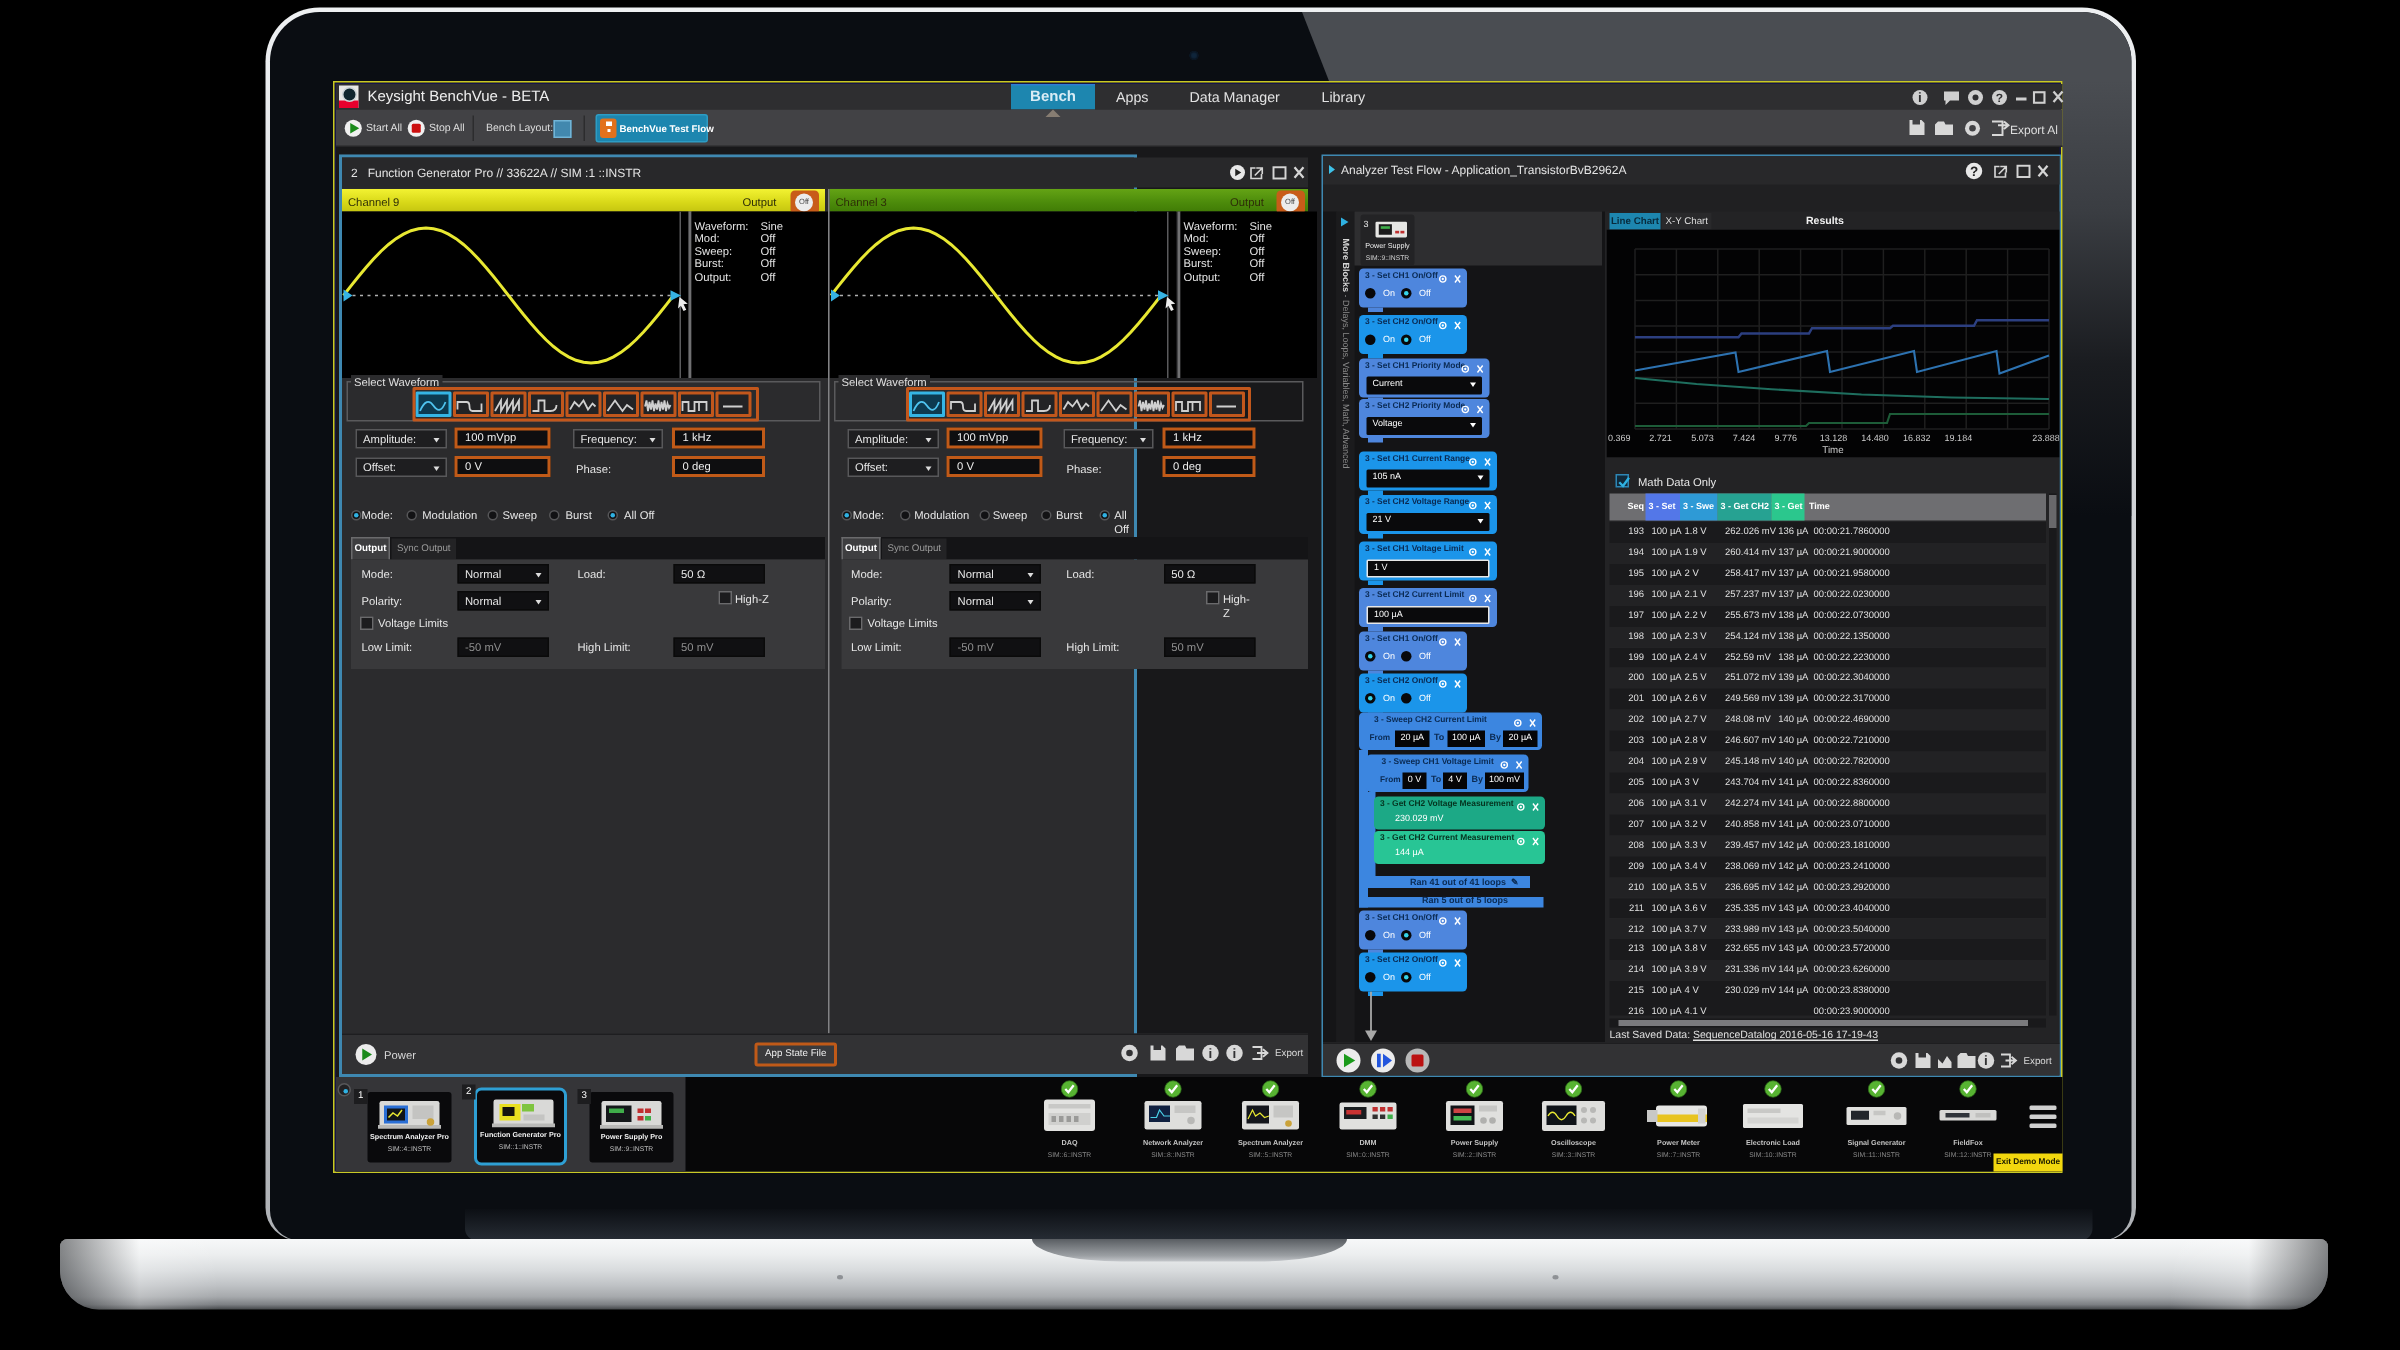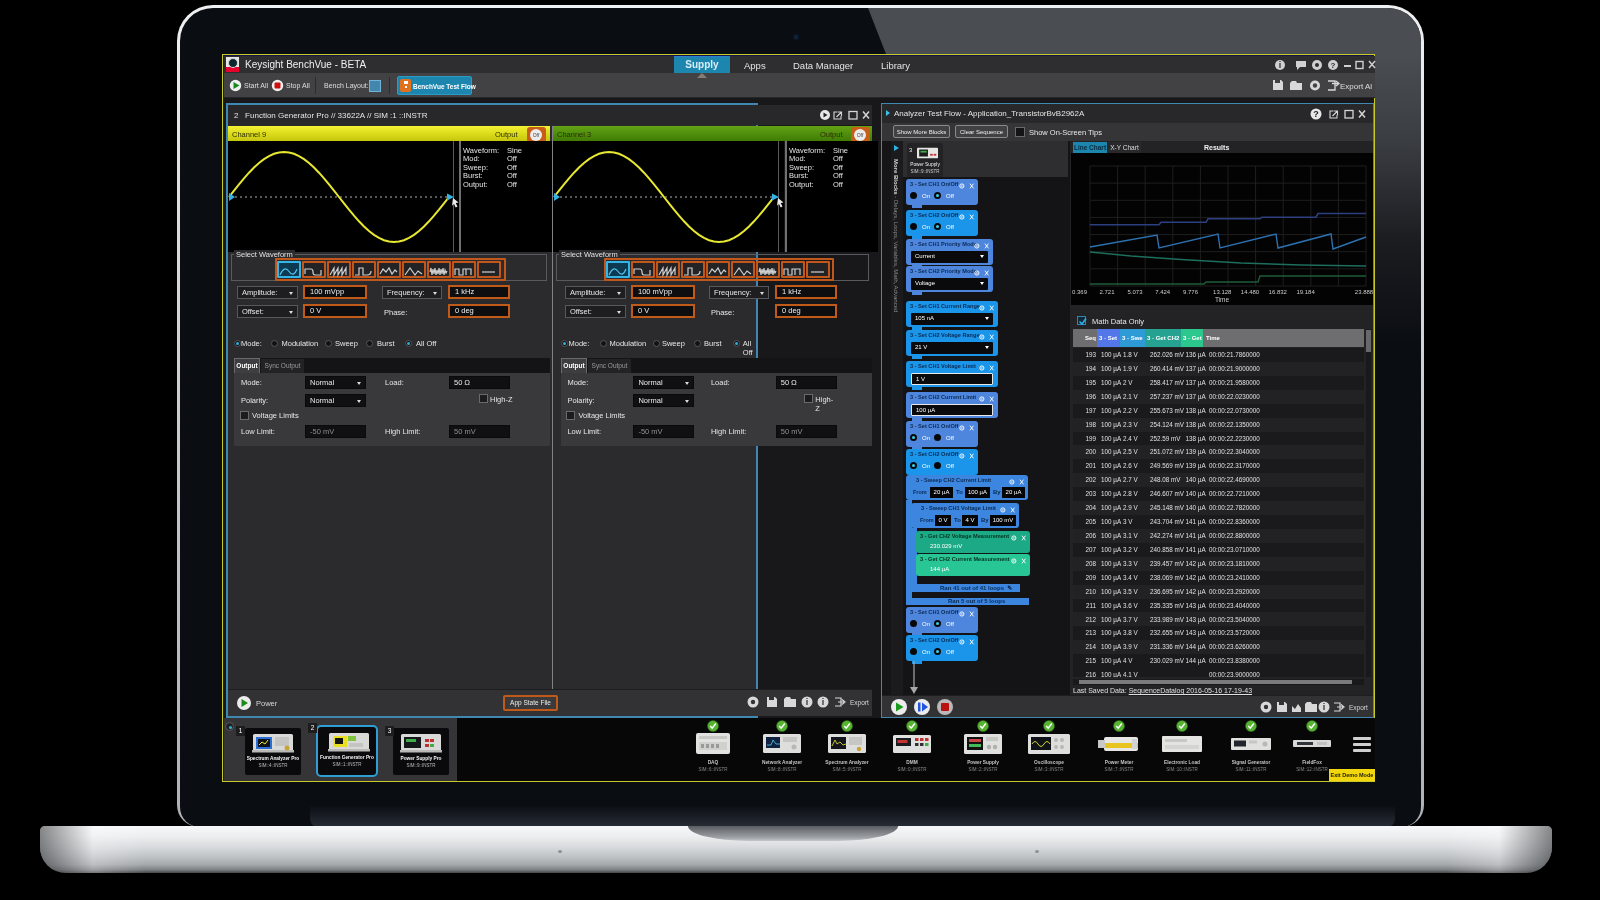--- a/index.html
+++ b/index.html
@@ -41,21 +41,21 @@
     <div id="scoop" class="a"></div>
     <div class="screw a" style="left:518px;top:24px"></div>
     <div class="screw a" style="left:995px;top:24px"></div>
   </div>
 <div id="app" class="a">
   <div id="titlebar" class="a">
     <div class="a" style="left:2px;top:1px;width:13px;height:15px;background:#e8e8e6"></div>
     <div class="a" style="left:2px;top:11px;width:13px;height:5px;background:#e8002d"></div>
     <div class="a" style="left:3.5px;top:1.5px;width:10px;height:10px;border-radius:50%;background:#10262e;border:1px solid #cdd5d8"></div>
     <div class="a" style="left:21px;top:3px;font-size:10px;color:#efefef">Keysight BenchVue - BETA</div>
-    <div class="a" style="left:450px;top:0;width:56px;height:17px;background:#1d86af;border-top:1.5px solid #2e7ed2;color:#d9ecf5;font-size:10px;font-weight:bold;text-align:center;line-height:16px">Supply</div>
+    <div class="a" style="left:450px;top:0;width:56px;height:17px;background:#1d86af;border-top:1.5px solid #2e7ed2;color:#d9ecf5;font-size:10px;font-weight:bold;text-align:center;line-height:16px">Bench</div>
     <div class="a" style="left:473px;top:17px;width:0;height:0;border-left:5px solid transparent;border-right:5px solid transparent;border-bottom:5px solid #877d72;z-index:5"></div>
     <div class="a" style="left:520px;top:3.5px;font-size:9.5px;color:#e2e2e2">Apps</div>
     <div class="a" style="left:569px;top:3.5px;font-size:9.5px;color:#e2e2e2">Data Manager</div>
     <div class="a" style="left:657px;top:3.5px;font-size:9.5px;color:#e2e2e2">Library</div>
     <svg class="a" style="left:1050px;top:3px" width="102" height="12" viewBox="0 0 102 12">
       <circle cx="6" cy="6" r="5" fill="#cfcfcf"></circle>
         <text x="6" y="9" font-size="9" font-weight="bold" fill="#2e2e30" text-anchor="middle">i</text>
       <path d="M22,2 h10 v6 h-6 l-3,3 v-3 h-1 z" fill="#cfcfcf"></path>
       <circle cx="43" cy="6" r="5" fill="#cfcfcf"></circle>
         <circle cx="43" cy="6" r="2" fill="#2e2e30"></circle>
@@ -316,26 +316,20 @@
     <div class="a" style="left:0;top:0;width:491px;height:19px;background:#28282a"></div>
     <div class="a" style="left:4px;top:6px;width:0;height:0;border-top:3px solid transparent;border-bottom:3px solid transparent;border-left:4px solid #3ec1e8"></div>
     <div class="a" style="left:12px;top:5px;font-size:8px;color:#e4e4e4">Analyzer Test Flow - Application_TransistorBvB2962A</div>
     <svg class="a" style="left:428px;top:4px" width="56" height="12" viewBox="0 0 56 12">
       <circle cx="6" cy="6" r="5.5" fill="#e8e8e8"></circle>
         <text x="6" y="9" font-size="9" font-weight="bold" fill="#222" text-anchor="middle">?</text>
       <path d="M23,3 h-3 v7 h7 v-3 m-3.5,-4 h4 v4 m0,-4 l-5,5" stroke="#d5d5d5" stroke-width="1.1" fill="none"></path>
       <rect x="35" y="2.5" width="8" height="7.5" fill="none" stroke="#d5d5d5" stroke-width="1.3"></rect>
       <path d="M49,2.5 l6,7 m0,-7 l-6,7" stroke="#d5d5d5" stroke-width="1.5"></path>
     </svg>
-    <div class="a" style="left:0;top:19px;width:491px;height:18px;background:#353537">
-      <div class="a" style="left:11px;top:2px;width:57px;height:13px;background:#414144;border:1px solid #8a8a8c;border-radius:2px;color:#ececec;font-size:6px;text-align:center;line-height:12px">Show More Blocks</div>
-      <div class="a" style="left:73px;top:2px;width:53px;height:13px;background:#414144;border:1px solid #8a8a8c;border-radius:2px;color:#ececec;font-size:6px;text-align:center;line-height:12px">Clear Sequence</div>
-      <div class="a cb" style="left:133px;top:4px;width:10px;height:10px;background:#141416"></div>
-      <div class="a" style="left:147px;top:5px;font-size:7.5px;color:#e8e8e8">Show On-Screen Tips</div>
-    </div>
     <div class="a" style="left:0;top:37px;width:9px;height:554px;background:#151517"></div>
     <div class="a" style="left:9px;top:37px;width:12px;height:554px;background:#1b1b1d">
       <div class="a" style="left:3px;top:4px;width:0;height:0;border-top:3.5px solid transparent;border-bottom:3.5px solid transparent;border-left:5px solid #2fb1e2"></div>
       <div class="a" style="left:2px;top:18px;font-size:6px;color:#d6d6d6;writing-mode:vertical-rl;white-space:nowrap"><b>More Blocks</b><span style="color:#8a8a8a"> - Delays, Loops, Variables, Math, Advanced</span></div>
     </div>
     <div class="a" style="left:21px;top:37px;width:167px;height:554px;background:#141416">
       <div class="a" style="left:0;top:0;width:165px;height:36px;background:#2e2e30"></div>
     </div>
     <div class="a" style="left:25px;top:39px;width:36px;height:34px;background:#232325;border-radius:2px">
       <div class="a" style="left:2px;top:4px;font-size:6px;color:#e8e8e8">3</div>

